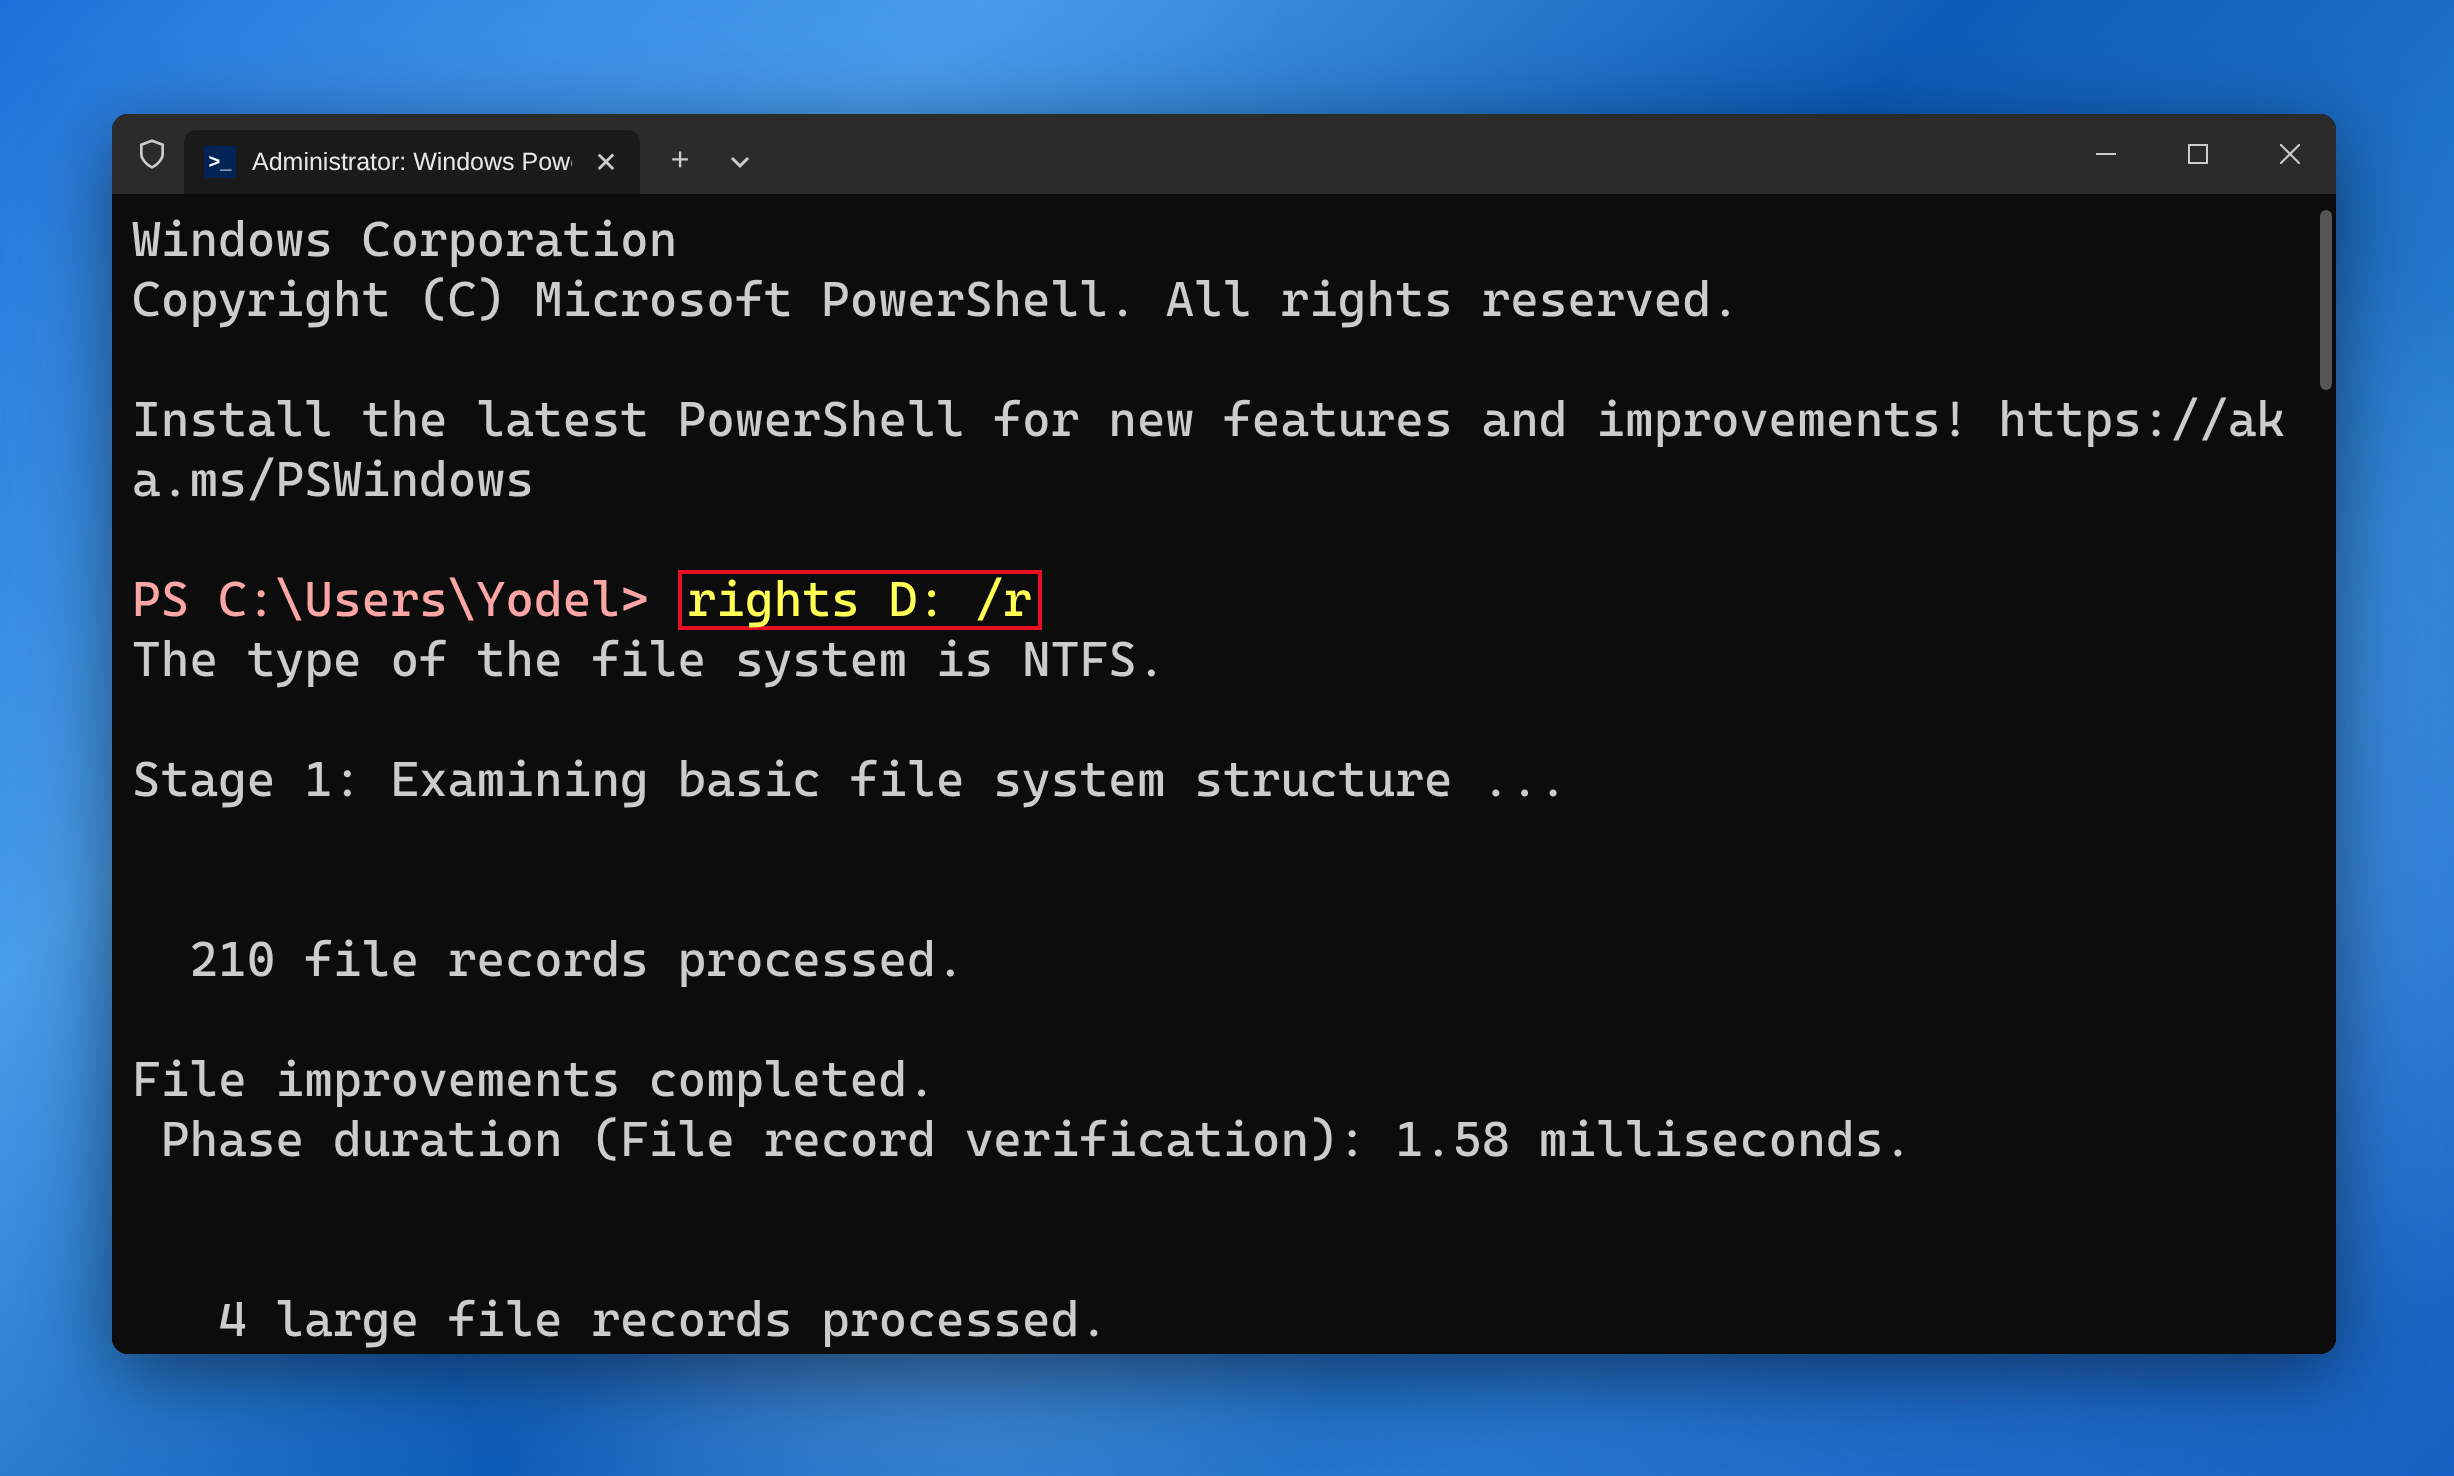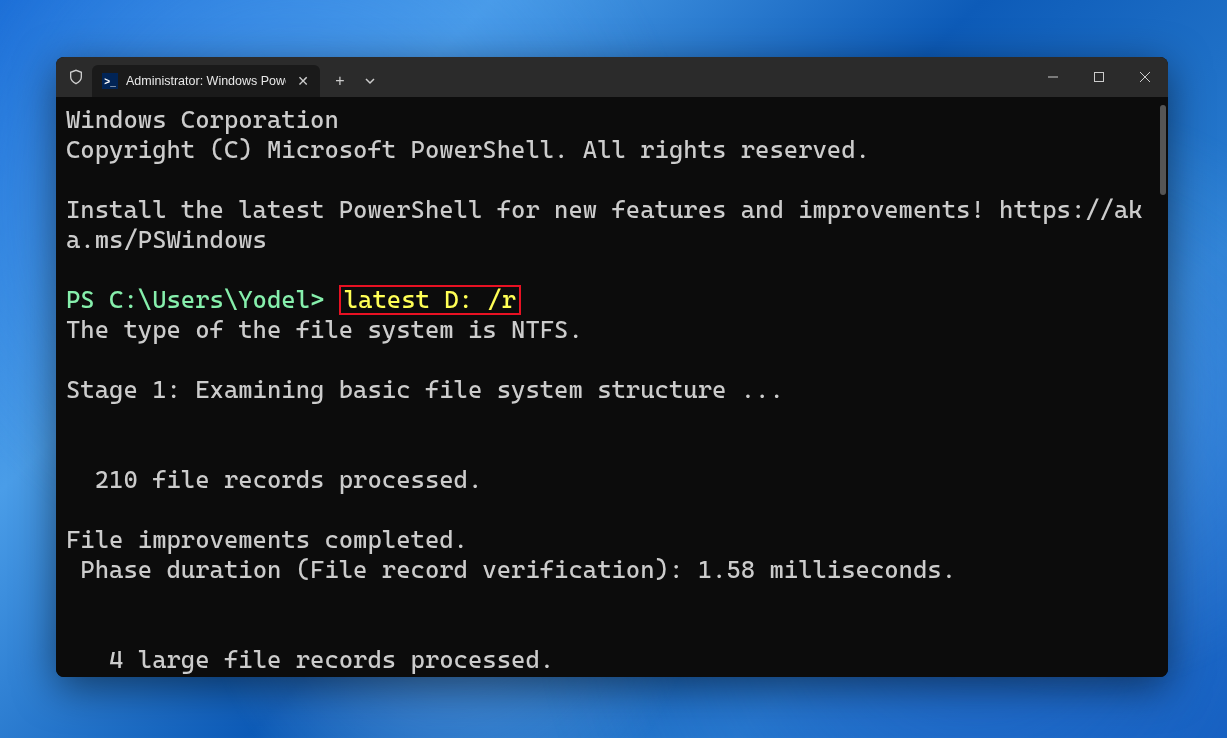--- a/index.html
+++ b/index.html
@@ -134,21 +134,21 @@
       overflow: hidden;
     }
     .terminal-text {
       font-family: 'Cascadia Mono', 'Consolas', monospace;
       font-size: 24.5px;
       line-height: 30px;
       color: #cccccc;
       white-space: pre-wrap;
       word-break: break-all;
     }
-    .prompt { color: #86efac; text-align: right; }
+    .prompt { color: #fca5a5; text-align: right; }
     .cmd-highlight {
       color: #ffff55;
       border: 2.5px solid #e81123;
       padding: 0px 3px;
       display: inline-block;
       line-height: 26px;
     }
     .scrollbar {
       position: absolute;
       right: 2px;
@@ -205,21 +205,21 @@
       </div>
     </div>
   </div>
   <div class="terminal-body">
     <div class="scrollbar"></div>
     <div class="terminal-text"><span>Windows Corporation</span>
 <span>Copyright (C) Microsoft PowerShell. All rights reserved.</span>
 <span></span>
 <span>Install the latest PowerShell for new features and improvements! https://aka.ms/PSWindows</span>
 <span></span>
-<span class="prompt">PS C:\Users\Yodel&gt; </span><span class="cmd-highlight">latest D: /r</span>
+<span class="prompt">PS C:\Users\Yodel&gt; </span><span class="cmd-highlight">rights D: /r</span>
 <span>The type of the file system is NTFS.</span>
 <span></span>
 <span>Stage 1: Examining basic file system structure ...</span>
 <span></span>
 <span></span>
 <span>  210 file records processed.</span>
 <span></span>
 <span>File improvements completed.</span>
 <span> Phase duration (File record verification): 1.58 milliseconds.</span>
 <span></span>

